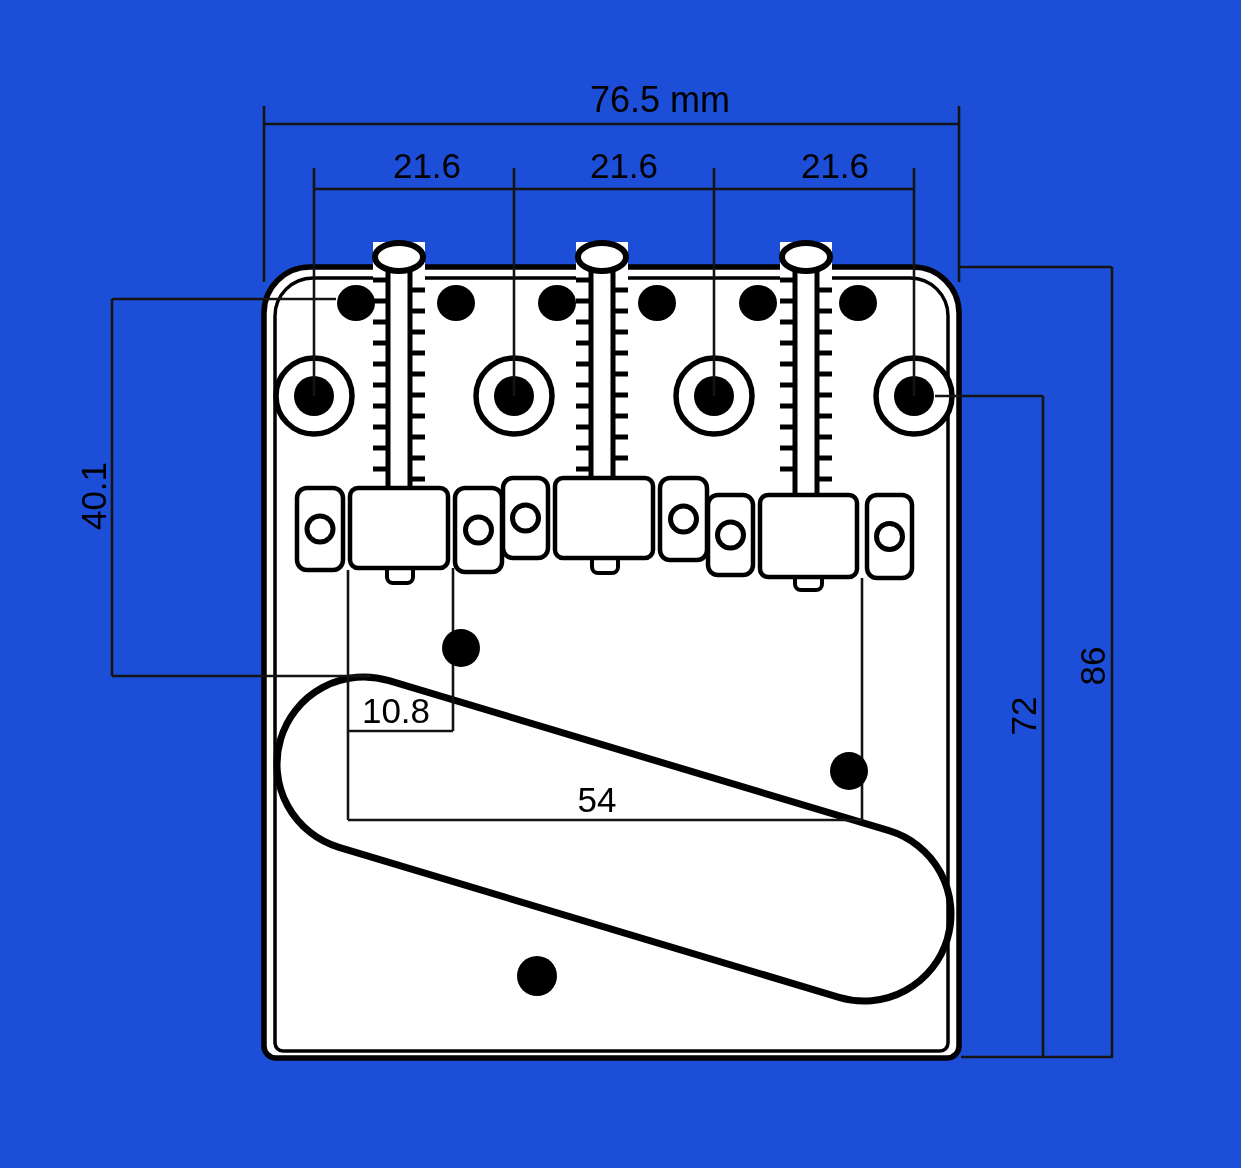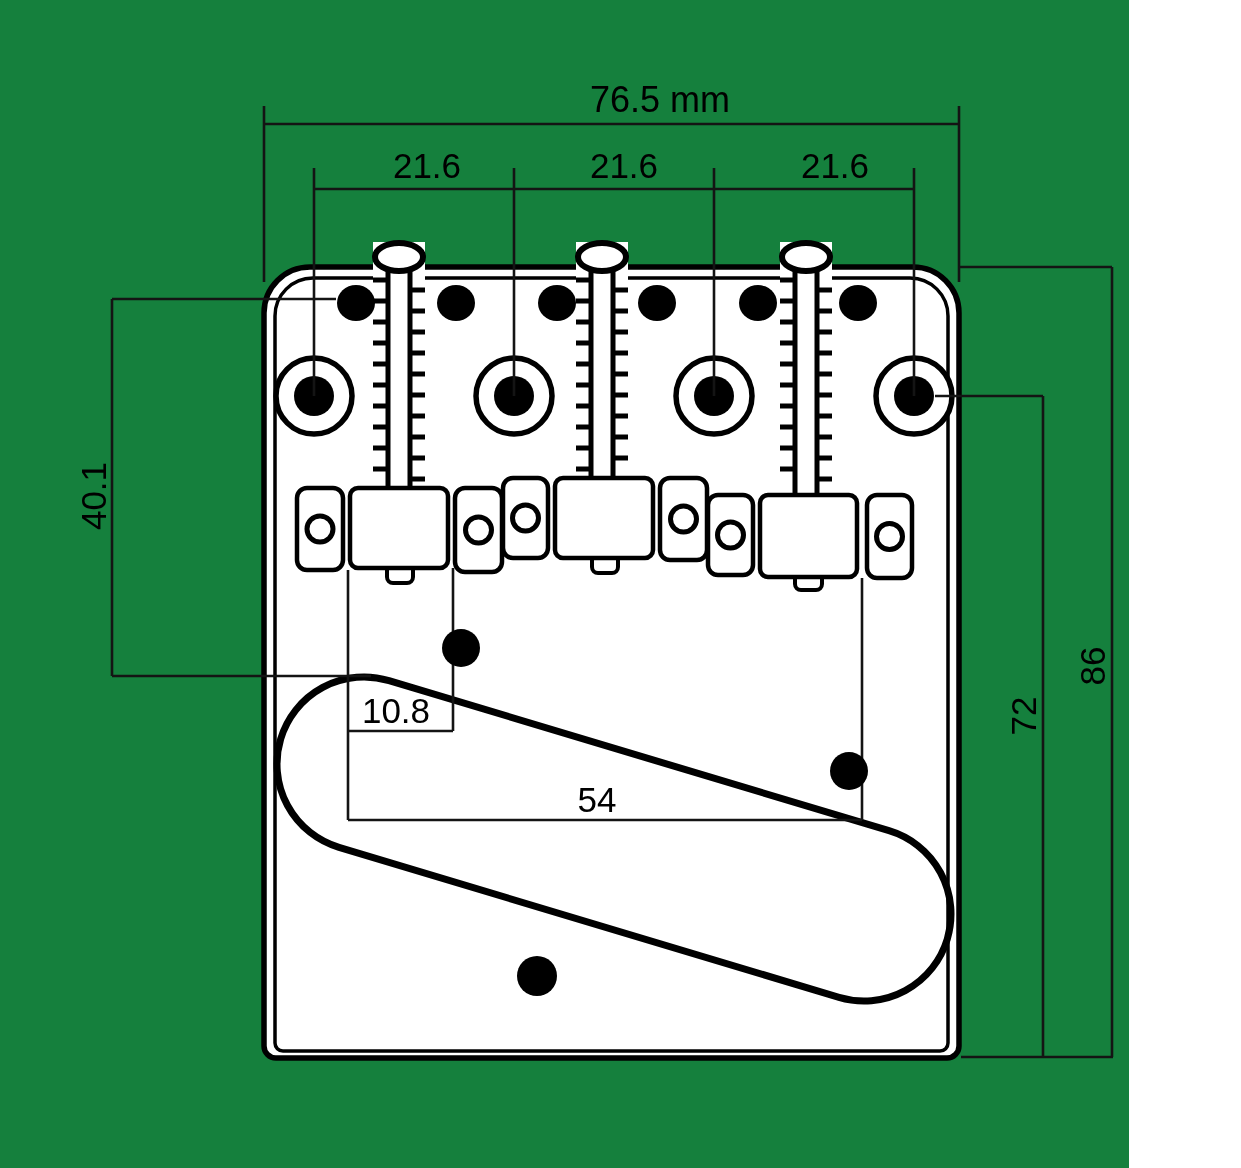--- a/index.html
+++ b/index.html
@@ -1,16 +1,16 @@
 <!DOCTYPE html>
 <html><head>
 <meta charset="utf-8">
 <style>
   html,body{margin:0;padding:0;background:#ffffff;}
-  .stage{position:relative;width:1129px;height:1168px;background:#15803d;overflow:hidden;}
+  .stage{position:relative;width:1241px;height:1168px;background:#1d4ed8;overflow:hidden;}
   svg{display:block;}
   .plate-outer{fill:#ffffff;stroke:#000;stroke-width:5.5;}
   .plate-inner{fill:none;stroke:#000;stroke-width:3.5;}
   .cutout{fill:none;stroke:#000;stroke-width:7;}
   .dim{stroke:#141414;stroke-width:2.6;fill:none;}
   .lbl{font-family:"Liberation Sans",sans-serif;font-size:35px;fill:#000;}
   .lbl-big{font-family:"Liberation Sans",sans-serif;font-size:36px;fill:#000;}
 </style>
 </head>
 <body>

